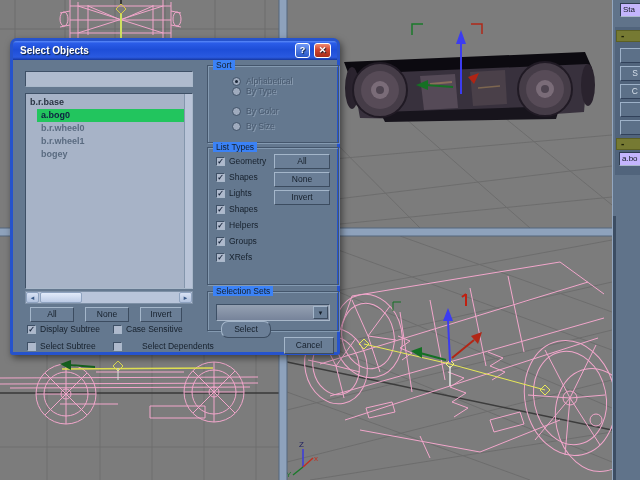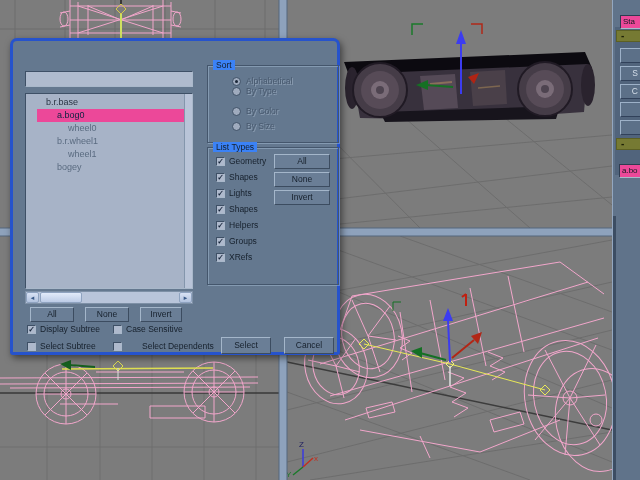--- a/index.html
+++ b/index.html
@@ -4,24 +4,24 @@
 <style>
   html,body{margin:0;padding:0;background:#3a3a3a;}
   #stage{position:relative;width:640px;height:480px;overflow:hidden;
          font-family:"Liberation Sans",sans-serif;background:#7c7c7c;}
   #scene{position:absolute;left:0;top:0;z-index:0;}
 
   
   #cmdpanel{position:absolute;left:612px;top:0;width:28px;height:480px;z-index:10;
             background:#60738a;border-left:1px solid #93a7c0;box-sizing:border-box;}
   #cmdpanel .inset{position:absolute;left:2px;top:27px;width:26px;height:148px;background:#51647c;}
-  .pfield{position:absolute;background:#ec4899;border:1px solid;
+  .pfield{position:absolute;background:#c4b5fd;border:1px solid;
           border-color:#2e3c50 #a9b8ca #a9b8ca #2e3c50;
           font-size:8px;color:#101820;line-height:12px;padding-left:2px;
-          overflow:hidden;white-space:nowrap;box-sizing:border-box;margin-top:12px;}
+          overflow:hidden;white-space:nowrap;box-sizing:border-box;}
   .rollout{position:absolute;left:3px;width:25px;height:12px;background:#767a33;
            color:#1d2008;font-size:10px;font-weight:bold;line-height:10px;padding-left:4px;
            box-sizing:border-box;border:1px solid #5c6024;}
   .pbtn{position:absolute;left:7px;width:21px;height:15px;background:#5c7088;
         border:1px solid;border-color:#9db1c8 #31415a #31415a #9db1c8;
         font-size:8.5px;color:#d5dfea;text-align:right;line-height:13px;
         padding-right:2px;box-sizing:border-box;overflow:hidden;}
   #panel-scroll{position:absolute;left:0;top:216px;width:3px;height:264px;background:#3c4d63;}
 
   
@@ -37,25 +37,25 @@
   #btn-help{right:27px;background:linear-gradient(180deg,#6f97f5,#2858c8);}
   #btn-close{right:6px;width:17px;background:linear-gradient(180deg,#ef8a70,#cf4430 45%,#a92c18);}
 
   .sunken{background:#afbbce;border:1px solid;border-color:#3e5066 #a9b8ca #a9b8ca #3e5066;box-sizing:border-box;}
   #filter-input{position:absolute;left:12px;top:30px;width:168px;height:16px;
                 font-family:"Liberation Sans",sans-serif;font-size:9px;color:#18222e;padding:1px 3px;outline:none;}
   #objlist{position:absolute;left:12px;top:52px;width:168px;height:196px;background:#a7b3c7;
            border:1px solid;border-color:#3e5066 #a9b8ca #a9b8ca #3e5066;box-sizing:border-box;
            overflow:hidden;padding-top:2px;}
   #objlist .vtrack{position:absolute;right:0;top:0;bottom:0;width:7px;background:#b9c4d8;border-left:1px solid #8496ac;}
-  .row{height:13px;font-size:9px;line-height:13px;color:#2a3443;padding-left:20px;white-space:nowrap;}
+  .row{height:13px;font-size:9px;line-height:13px;color:#2a3443;padding-left:4px;white-space:nowrap;font-weight:bold;}
   .row.dim{color:#5a6b80;}
   .row.i1{margin-left:11px;}
   .row.i2{margin-left:22px;}
-  .row.sel{background:#ec4899;color:#0d2140;}
+  .row.sel{background:#22c55e;color:#0d2140;}
 
   #hscroll{position:absolute;left:12px;top:250px;width:168px;height:13px;background:#b9c5da;
            border:1px solid #7e90a6;box-sizing:border-box;}
   .harr{position:absolute;top:0;width:13px;height:11px;background:linear-gradient(180deg,#d8e2f4,#b2c2de);
         border:1px solid #8fa3c0;box-sizing:border-box;font-size:6px;color:#3a5a88;
         text-align:center;line-height:10px;border-radius:2px;}
   #harr-l{left:0;} #harr-r{right:0;}
   #hthumb{position:absolute;left:14px;top:0;width:42px;height:11px;border-radius:2px;
           background:linear-gradient(180deg,#e2ebfa,#bccbe6);border:1px solid #8fa3c0;box-sizing:border-box;}
 
@@ -91,21 +91,21 @@
   .tbtn2{position:absolute;left:66px;width:56px;height:15px;background:#6a7e96;border:1px solid;
          border-color:#a4b6ca #3c4c60 #3c4c60 #a4b6ca;box-sizing:border-box;
          font-size:8.5px;color:#16202c;text-align:center;line-height:13px;}
 
   #dropdown{position:absolute;left:8px;top:12px;width:114px;height:17px;
             background:linear-gradient(180deg,#95a1b2,#76839a);border:1px solid;
             border-color:#3e5066 #a9b8ca #a9b8ca #3e5066;box-sizing:border-box;}
   #droparrow{position:absolute;right:1px;top:1px;width:15px;height:13px;background:#6a7e96;
              border:1px solid;border-color:#a4b6ca #3c4c60 #3c4c60 #a4b6ca;box-sizing:border-box;
              font-size:6px;color:#141e2a;text-align:center;line-height:12px;}
-  #btn-select{left:208px;top:296px;width:50px;height:17px;line-height:15px;}
+  #btn-select{left:208px;top:280px;width:50px;height:17px;line-height:15px;border-radius:7px;}
   #btn-cancel{left:271px;top:296px;width:50px;height:17px;line-height:15px;}
 </style>
 </head>
 <body>
 
 <div id="stage">
 
   <svg id="scene" width="640" height="480">
     <defs>
       <clipPath id="cTL">
@@ -269,29 +269,33 @@
     <div class="pbtn" style="top:66px;">S</div>
     <div class="pbtn" style="top:84px;">C</div>
     <div class="pbtn" style="top:102px;"></div>
     <div class="pbtn" style="top:120px;"></div>
     <div class="rollout" style="top:138px;">-</div>
     <div class="pfield" style="left:6px;top:152px;width:22px;height:14px;">a.bo</div>
     <div id="panel-scroll"></div>
   </div>
 
   <div id="dialog">
+    <div id="titlebar">
+      <span>Select Objects</span>
+      <div class="tbtn" id="btn-help">?</div>
+      <div class="tbtn" id="btn-close">✕</div>
+    </div>
 
     <input id="filter-input" class="sunken" readonly="" value="" style="">
 
     <div id="objlist">
       <div class="row">b.r.base</div>
       <div class="row i1 sel">a.bog0</div>
-      <div class="row i2 dim">wheel0</div>
+      <div class="row i1 dim">b.r.wheel0</div>
       <div class="row i1 dim">b.r.wheel1</div>
-      <div class="row i2 dim">wheel1</div>
       <div class="row i1 dim">bogey</div>
       <div class="vtrack"></div>
     </div>
 
     <div id="hscroll">
       <div class="harr" id="harr-l">◄</div>
       <div id="hthumb"></div>
       <div class="harr" id="harr-r">►</div>
     </div>
 
@@ -364,17 +368,24 @@
       </div>
       <div class="typerow" style="top:104px;">
         <span class="cbox">✓</span>
         <span class="cbl">XRefs</span>
       </div>
       <div class="tbtn2" style="top:6px;">All</div>
       <div class="tbtn2" style="top:24px;">None</div>
       <div class="tbtn2" style="top:42px;">Invert</div>
     </div>
 
+    <div class="grp" id="grp-sets">
+      <span class="legend">Selection Sets</span>
+      <div id="dropdown">
+        <span></span>
+        <div id="droparrow">▼</div>
+      </div>
+    </div>
 
     <div class="btn" id="btn-select">Select</div>
     <div class="btn" id="btn-cancel">Cancel</div>
   </div>
 </div>
 
 </body></html>

